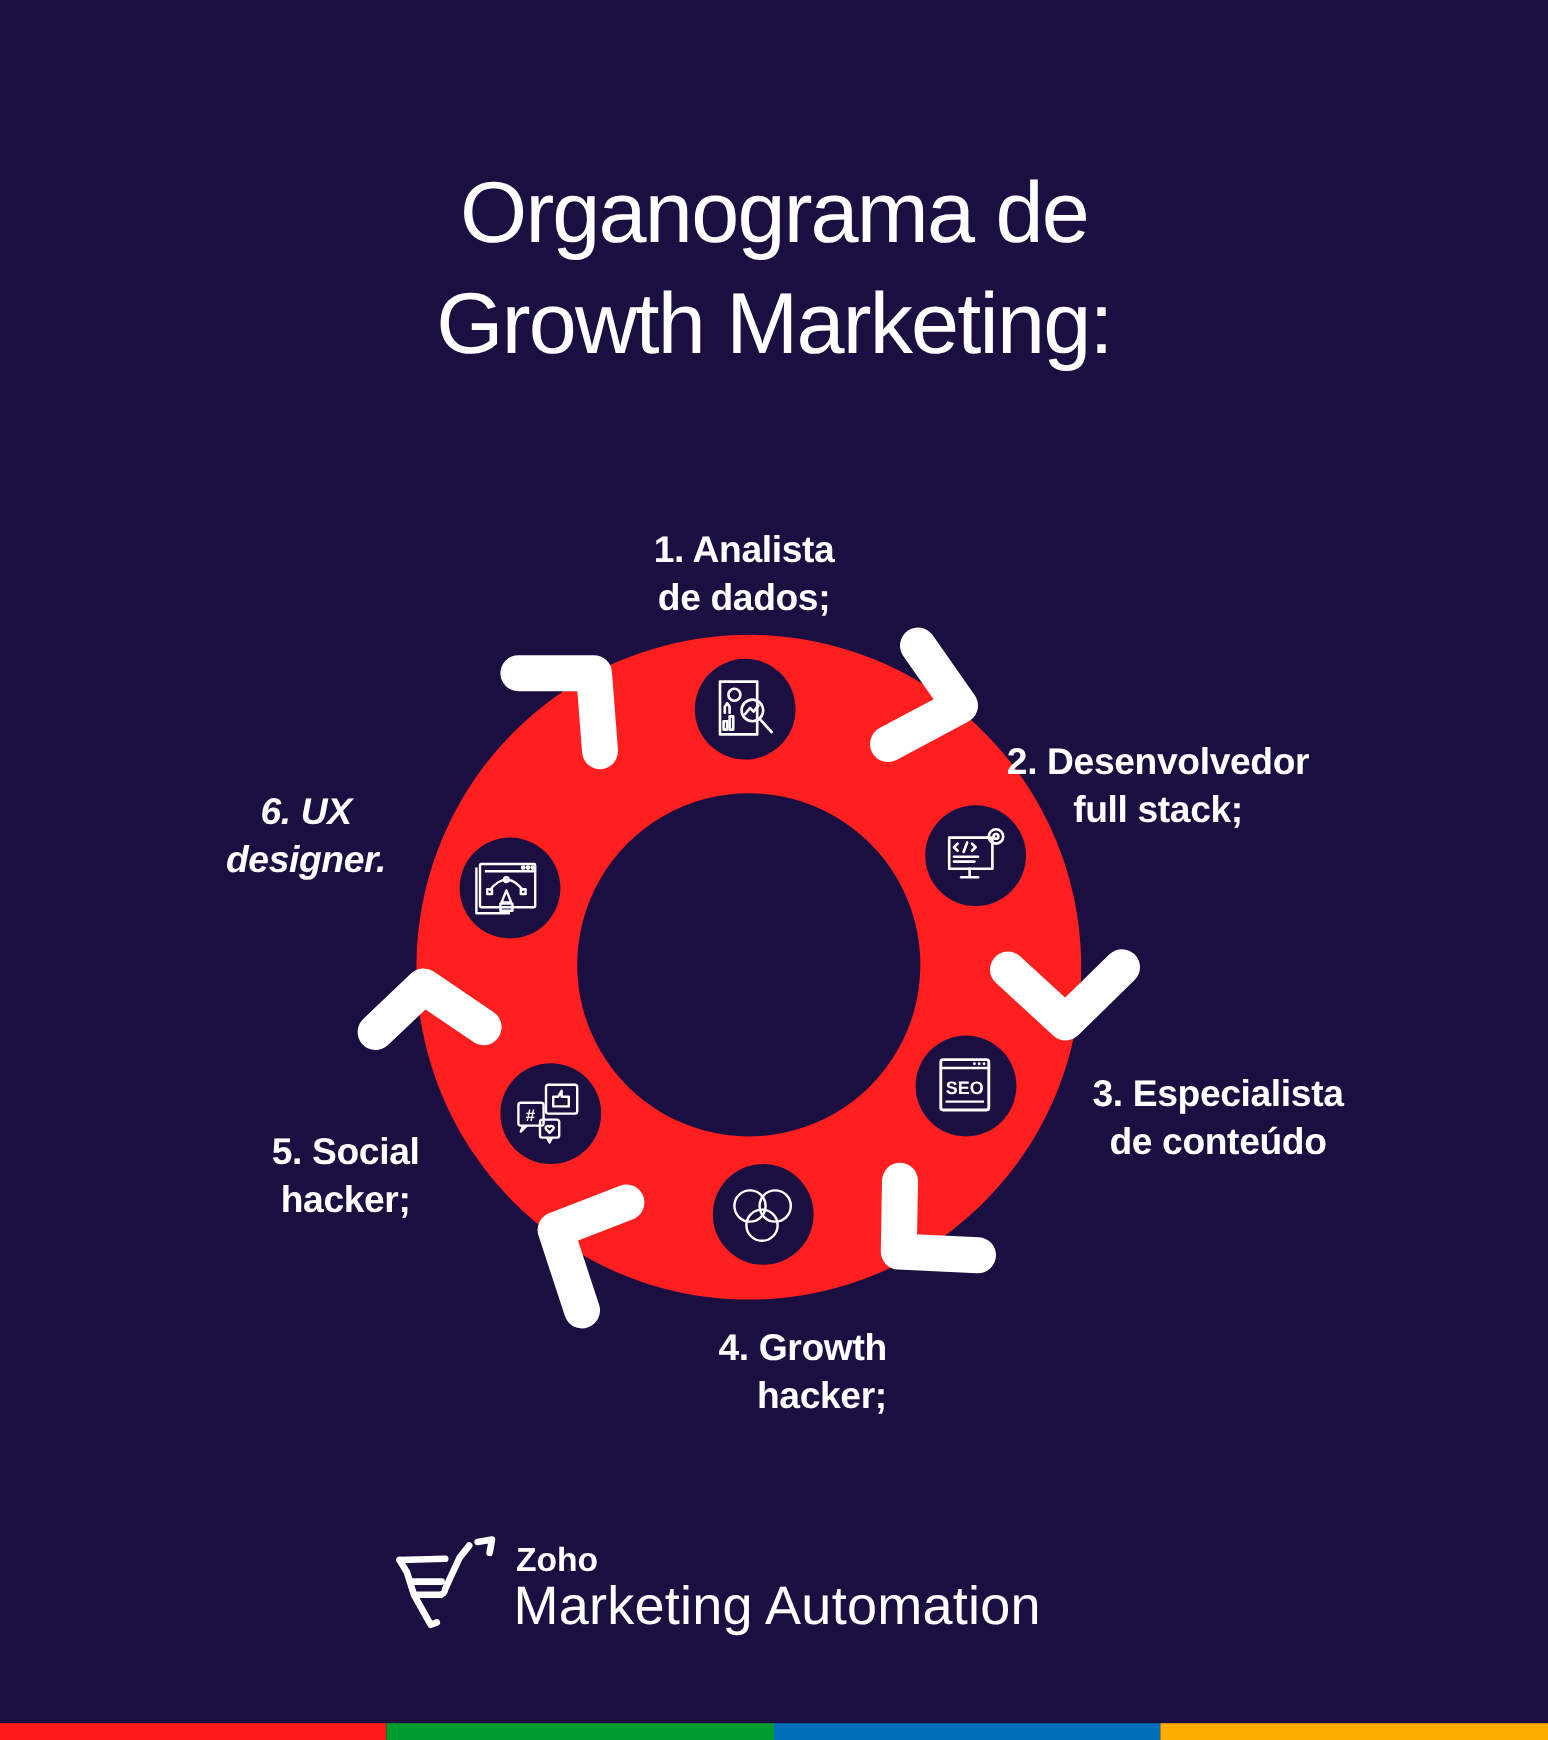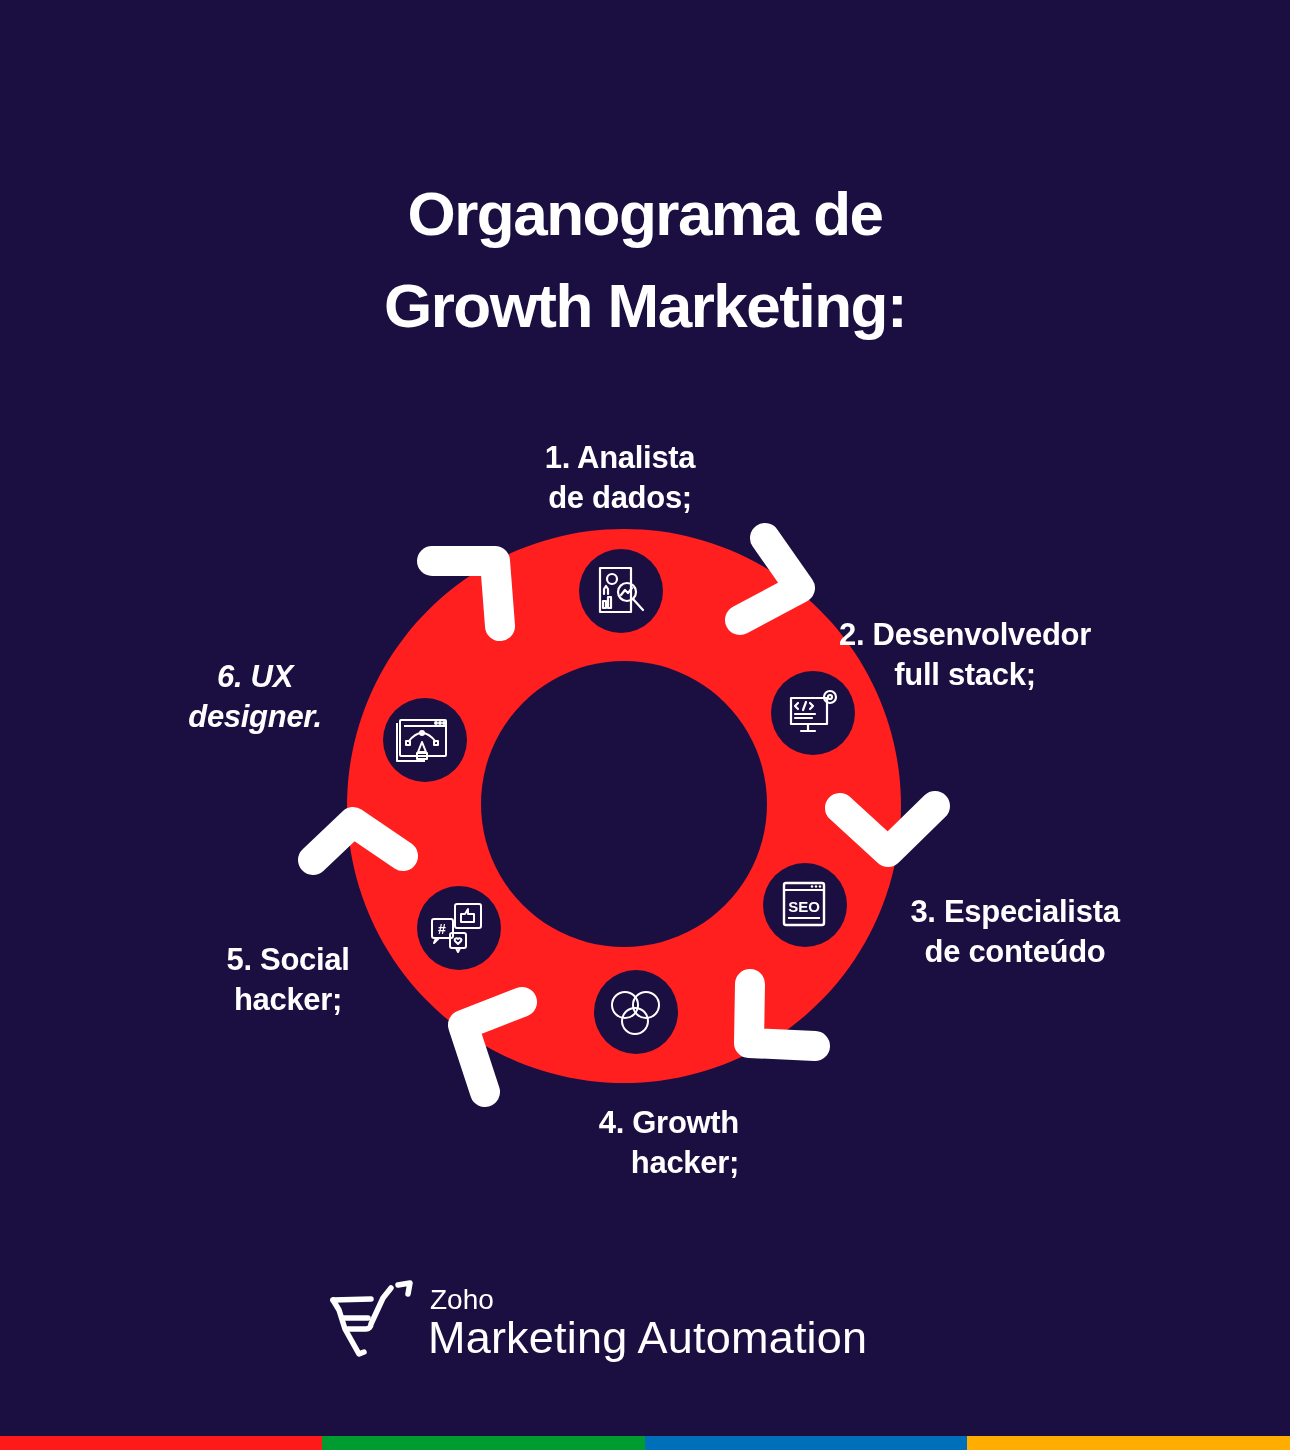--- a/index.html
+++ b/index.html
@@ -5,34 +5,33 @@
   html, body { margin:0; padding:0; }
   body {
     width:1290px; height:1450px; overflow:hidden;
     background:#1b0f41;
     font-family:"Liberation Sans", "DejaVu Sans", sans-serif;
     color:#ffffff;
     position:relative;
   }
   .title {
     position:absolute; left:0; width:1290px; top:132px;
-    text-align:center; font-weight:700; font-size:62px; line-height:92px;
+    text-align:center; font-weight:400; font-size:72px; line-height:92px;
     letter-spacing:-1.5px;
-    margin-top:36px;
   }
   .title span { display:block; }
   .diagram { position:absolute; left:0; top:0; width:1290px; height:1450px; }
   .label {
     position:absolute; text-align:center; font-weight:700;
     font-size:31px; line-height:40px; letter-spacing:-0.3px;
     white-space:nowrap;
   }
   .label span { display:block; }
   .brand { position:absolute; left:322px; top:1278px; width:640px; height:90px; }
-  .brand-zoho { position:absolute; left:108px; top:6px; font-size:28px; font-weight:400; letter-spacing:0; }
+  .brand-zoho { position:absolute; left:108px; top:6px; font-size:28px; font-weight:700; letter-spacing:0; }
   .brand-name { position:absolute; left:106px; top:34px; font-size:45px; font-weight:400; letter-spacing:0.2px; }
   .stripe { position:absolute; bottom:0; height:14px; }
 </style>
 </head>
 <body>
 
 <div class="title">
   <span>Organograma de</span>
   <span>Growth Marketing:</span>
 </div>

